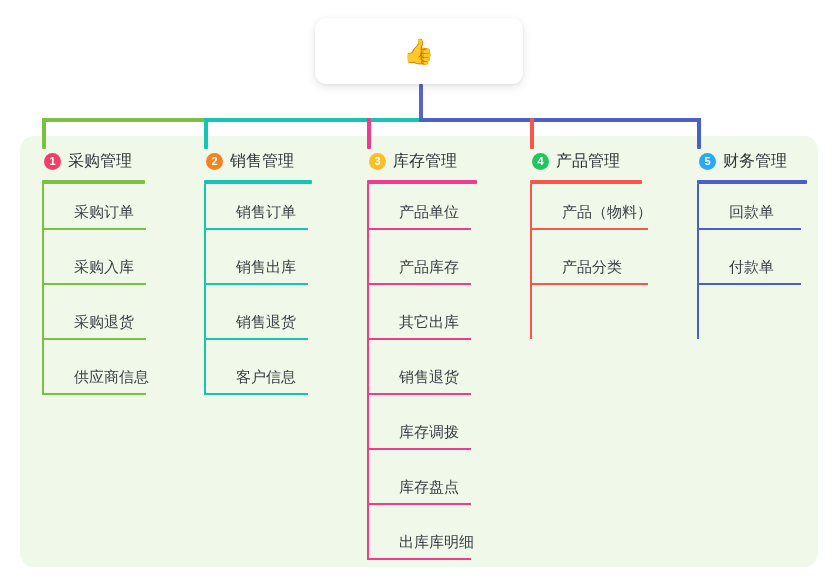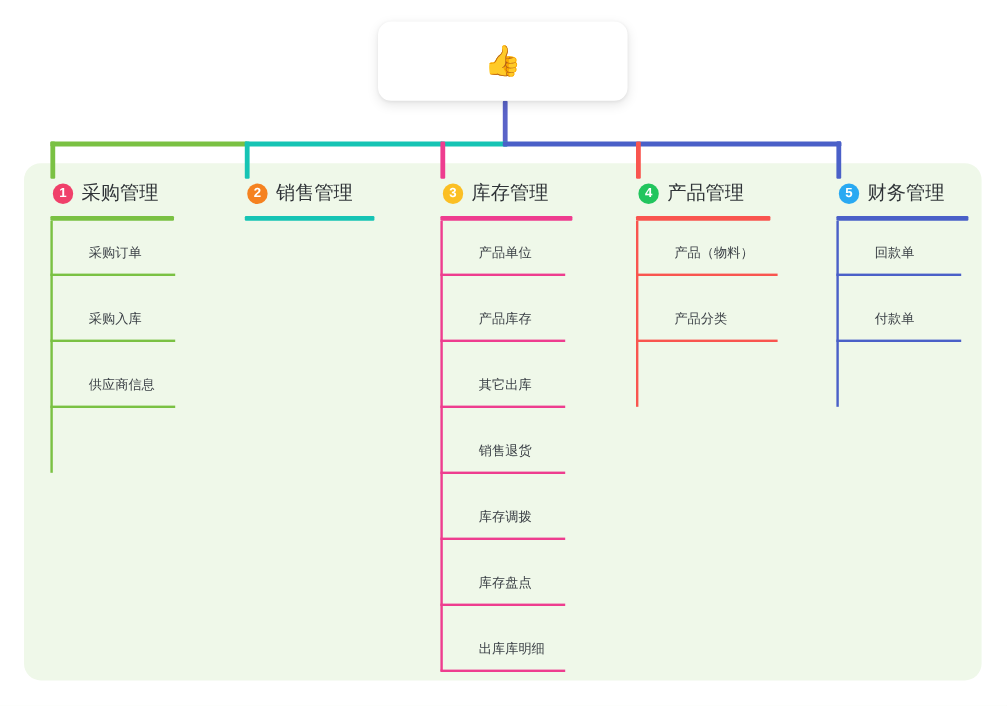--- a/index.html
+++ b/index.html
@@ -99,21 +99,21 @@
     width: 2px;
   }
   .item {
     position: relative;
     height: 55px;
   }
   .item .lbl {
     position: absolute;
     left: 10px;
     top: 19px;
-    font-size: 11px;
+    font-size: 15px;
     color: #3a3f45;
     white-space: nowrap;
   }
   .item .rule {
     position: absolute;
     left: -22px;
     top: 44px;
     height: 2px;
     width: 104px;
   }
@@ -152,31 +152,54 @@
         <div class="spine" style="background: rgb(122, 193, 67); height: 210px;"></div>
         <div class="item">
           <span class="lbl">采购订单</span>
           <div class="rule" style="background: rgb(122, 193, 67); width: 104px;"></div>
         </div>
         <div class="item">
           <span class="lbl">采购入库</span>
           <div class="rule" style="background: rgb(122, 193, 67); width: 104px;"></div>
         </div>
         <div class="item">
+          <span class="lbl">采购退货</span>
+          <div class="rule" style="background: rgb(122, 193, 67); width: 104px;"></div>
+        </div>
+        <div class="item">
           <span class="lbl">供应商信息</span>
           <div class="rule" style="background: rgb(122, 193, 67); width: 104px;"></div>
         </div>
       </div>
     </div>
     <div class="column" style="left: 204px; top: 149px;">
       <div class="col-head">
         <span class="badge" style="background: rgb(245, 130, 32);">2</span>
         <span class="col-title">销售管理</span>
       </div>
       <div class="head-rule" style="background: rgb(22, 196, 180); width: 108px;"></div>
+      <div class="items">
+        <div class="spine" style="background: rgb(22, 196, 180); height: 210px;"></div>
+        <div class="item">
+          <span class="lbl">销售订单</span>
+          <div class="rule" style="background: rgb(22, 196, 180); width: 104px;"></div>
+        </div>
+        <div class="item">
+          <span class="lbl">销售出库</span>
+          <div class="rule" style="background: rgb(22, 196, 180); width: 104px;"></div>
+        </div>
+        <div class="item">
+          <span class="lbl">销售退货</span>
+          <div class="rule" style="background: rgb(22, 196, 180); width: 104px;"></div>
+        </div>
+        <div class="item">
+          <span class="lbl">客户信息</span>
+          <div class="rule" style="background: rgb(22, 196, 180); width: 104px;"></div>
+        </div>
+      </div>
     </div>
     <div class="column" style="left: 367px; top: 149px;">
       <div class="col-head">
         <span class="badge" style="background: rgb(251, 191, 36);">3</span>
         <span class="col-title">库存管理</span>
       </div>
       <div class="head-rule" style="background: rgb(238, 61, 143); width: 110px;"></div>
       <div class="items">
         <div class="spine" style="background: rgb(238, 61, 143); height: 375px;"></div>
         <div class="item">

